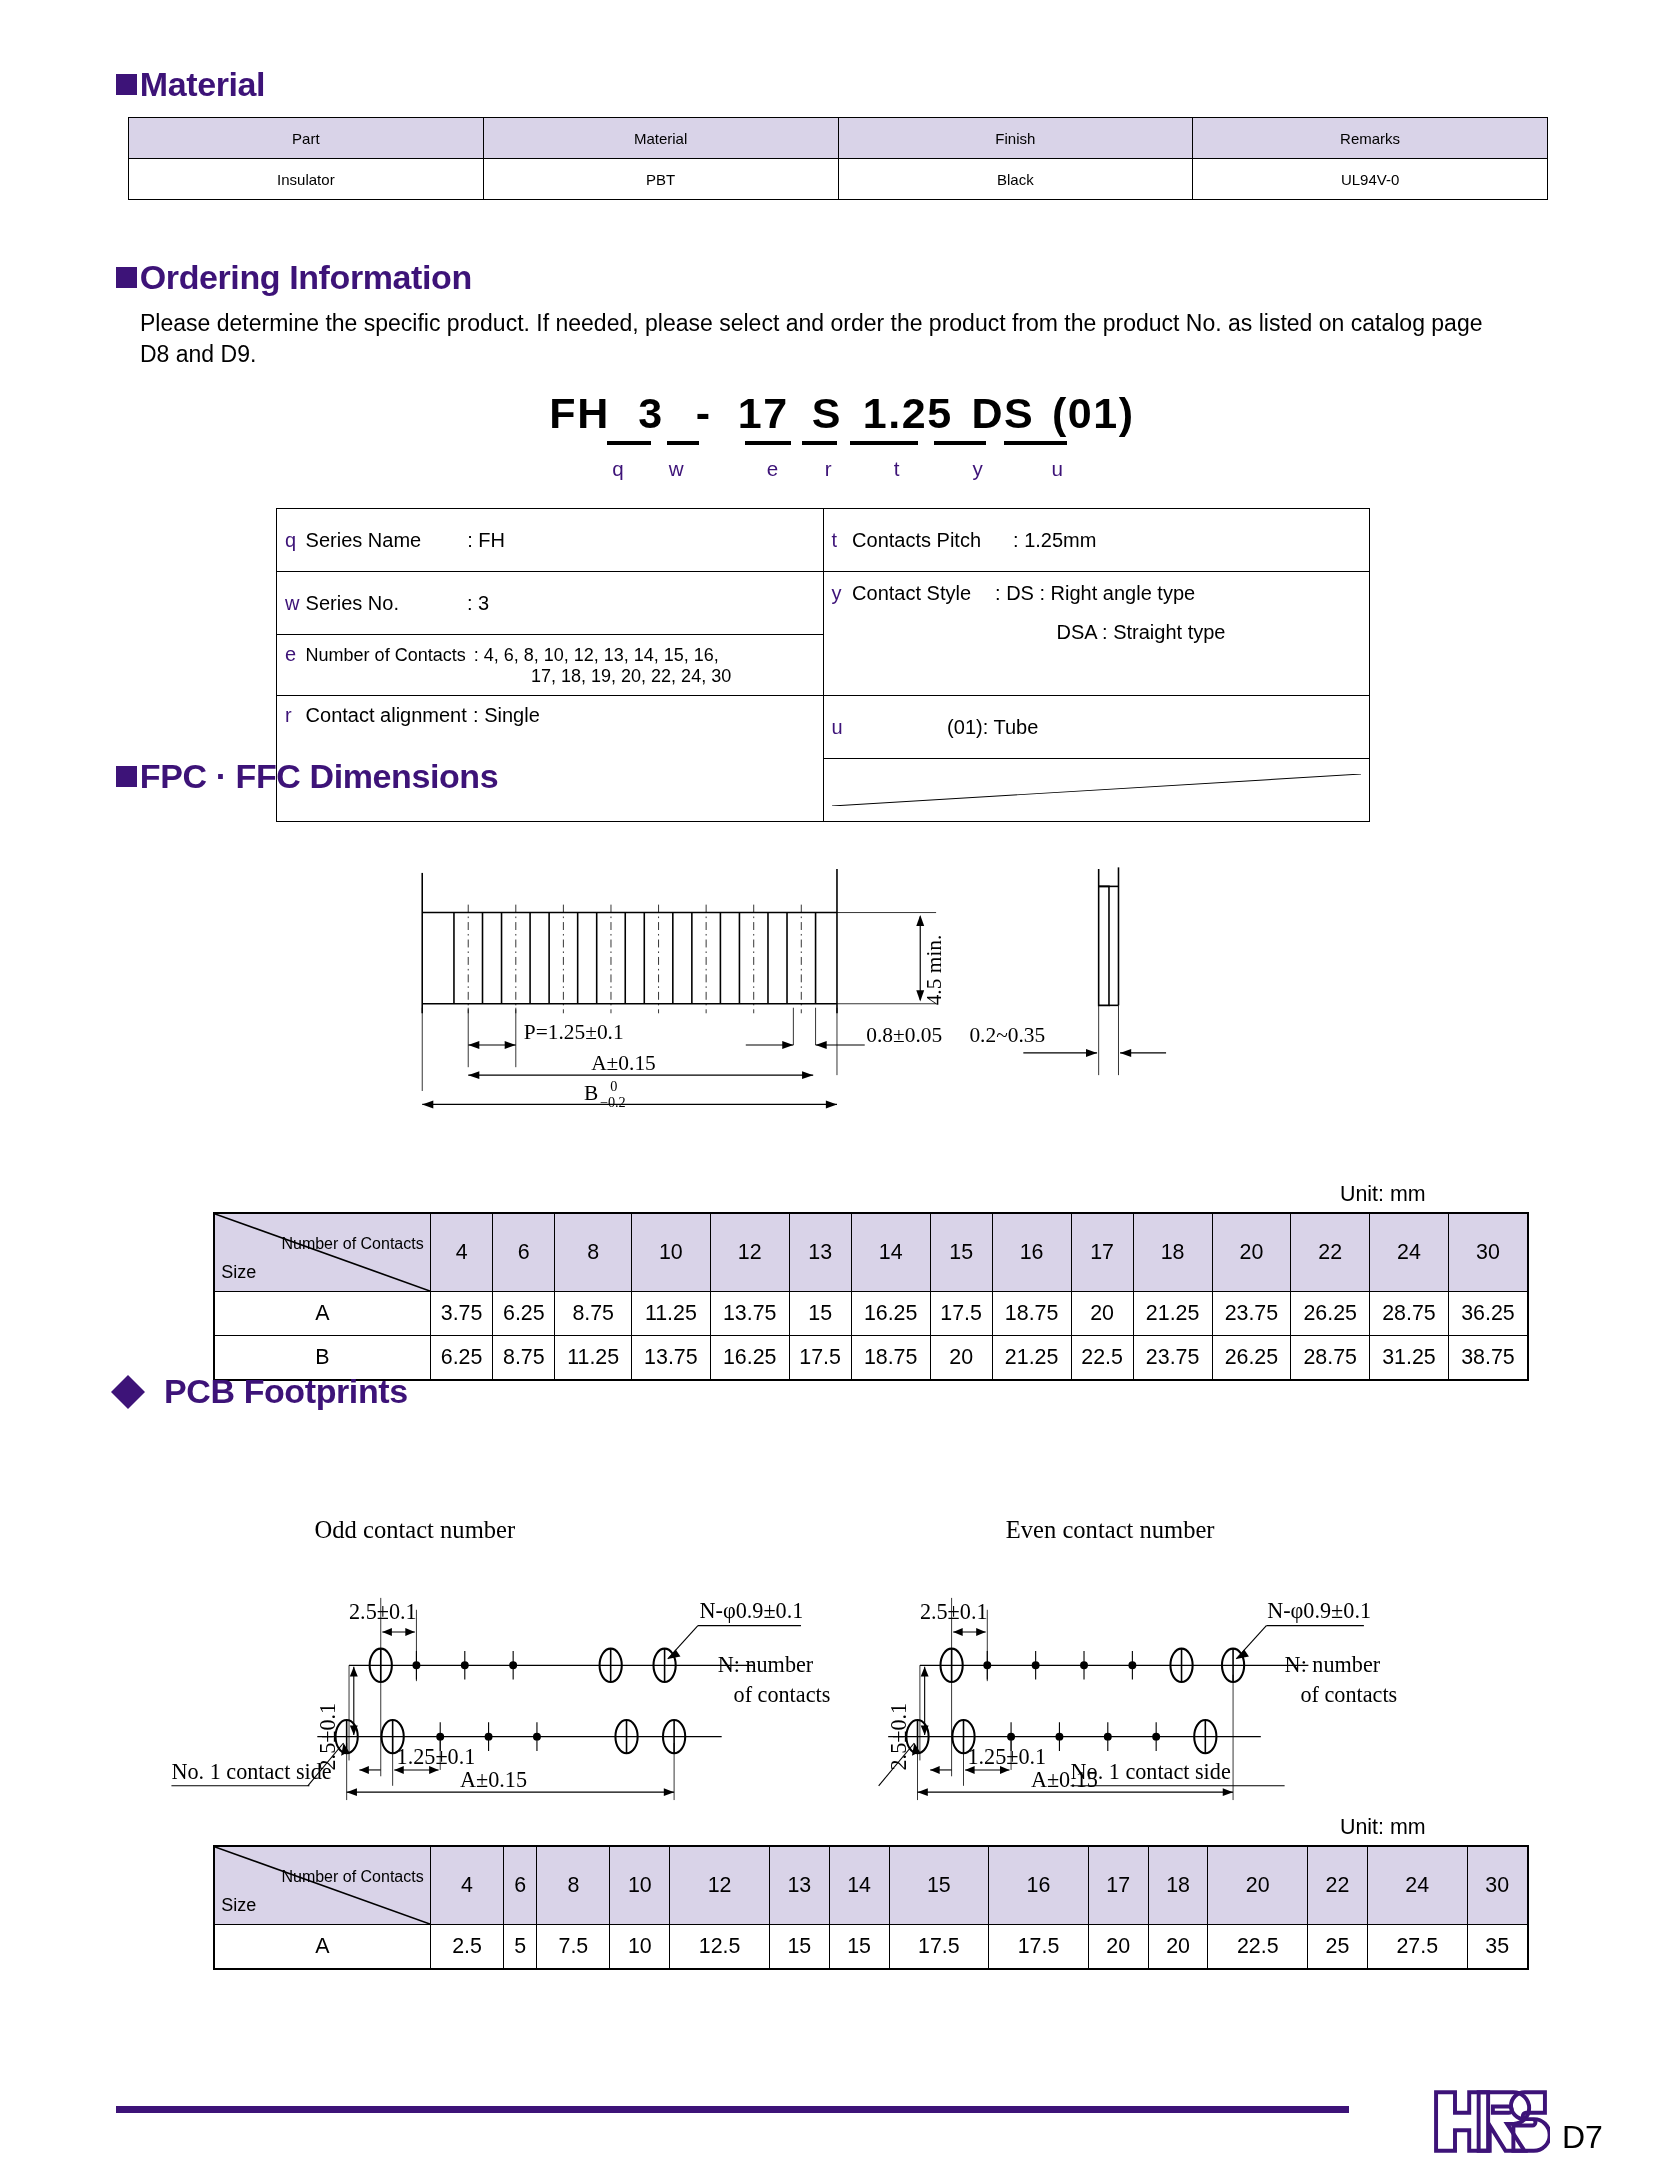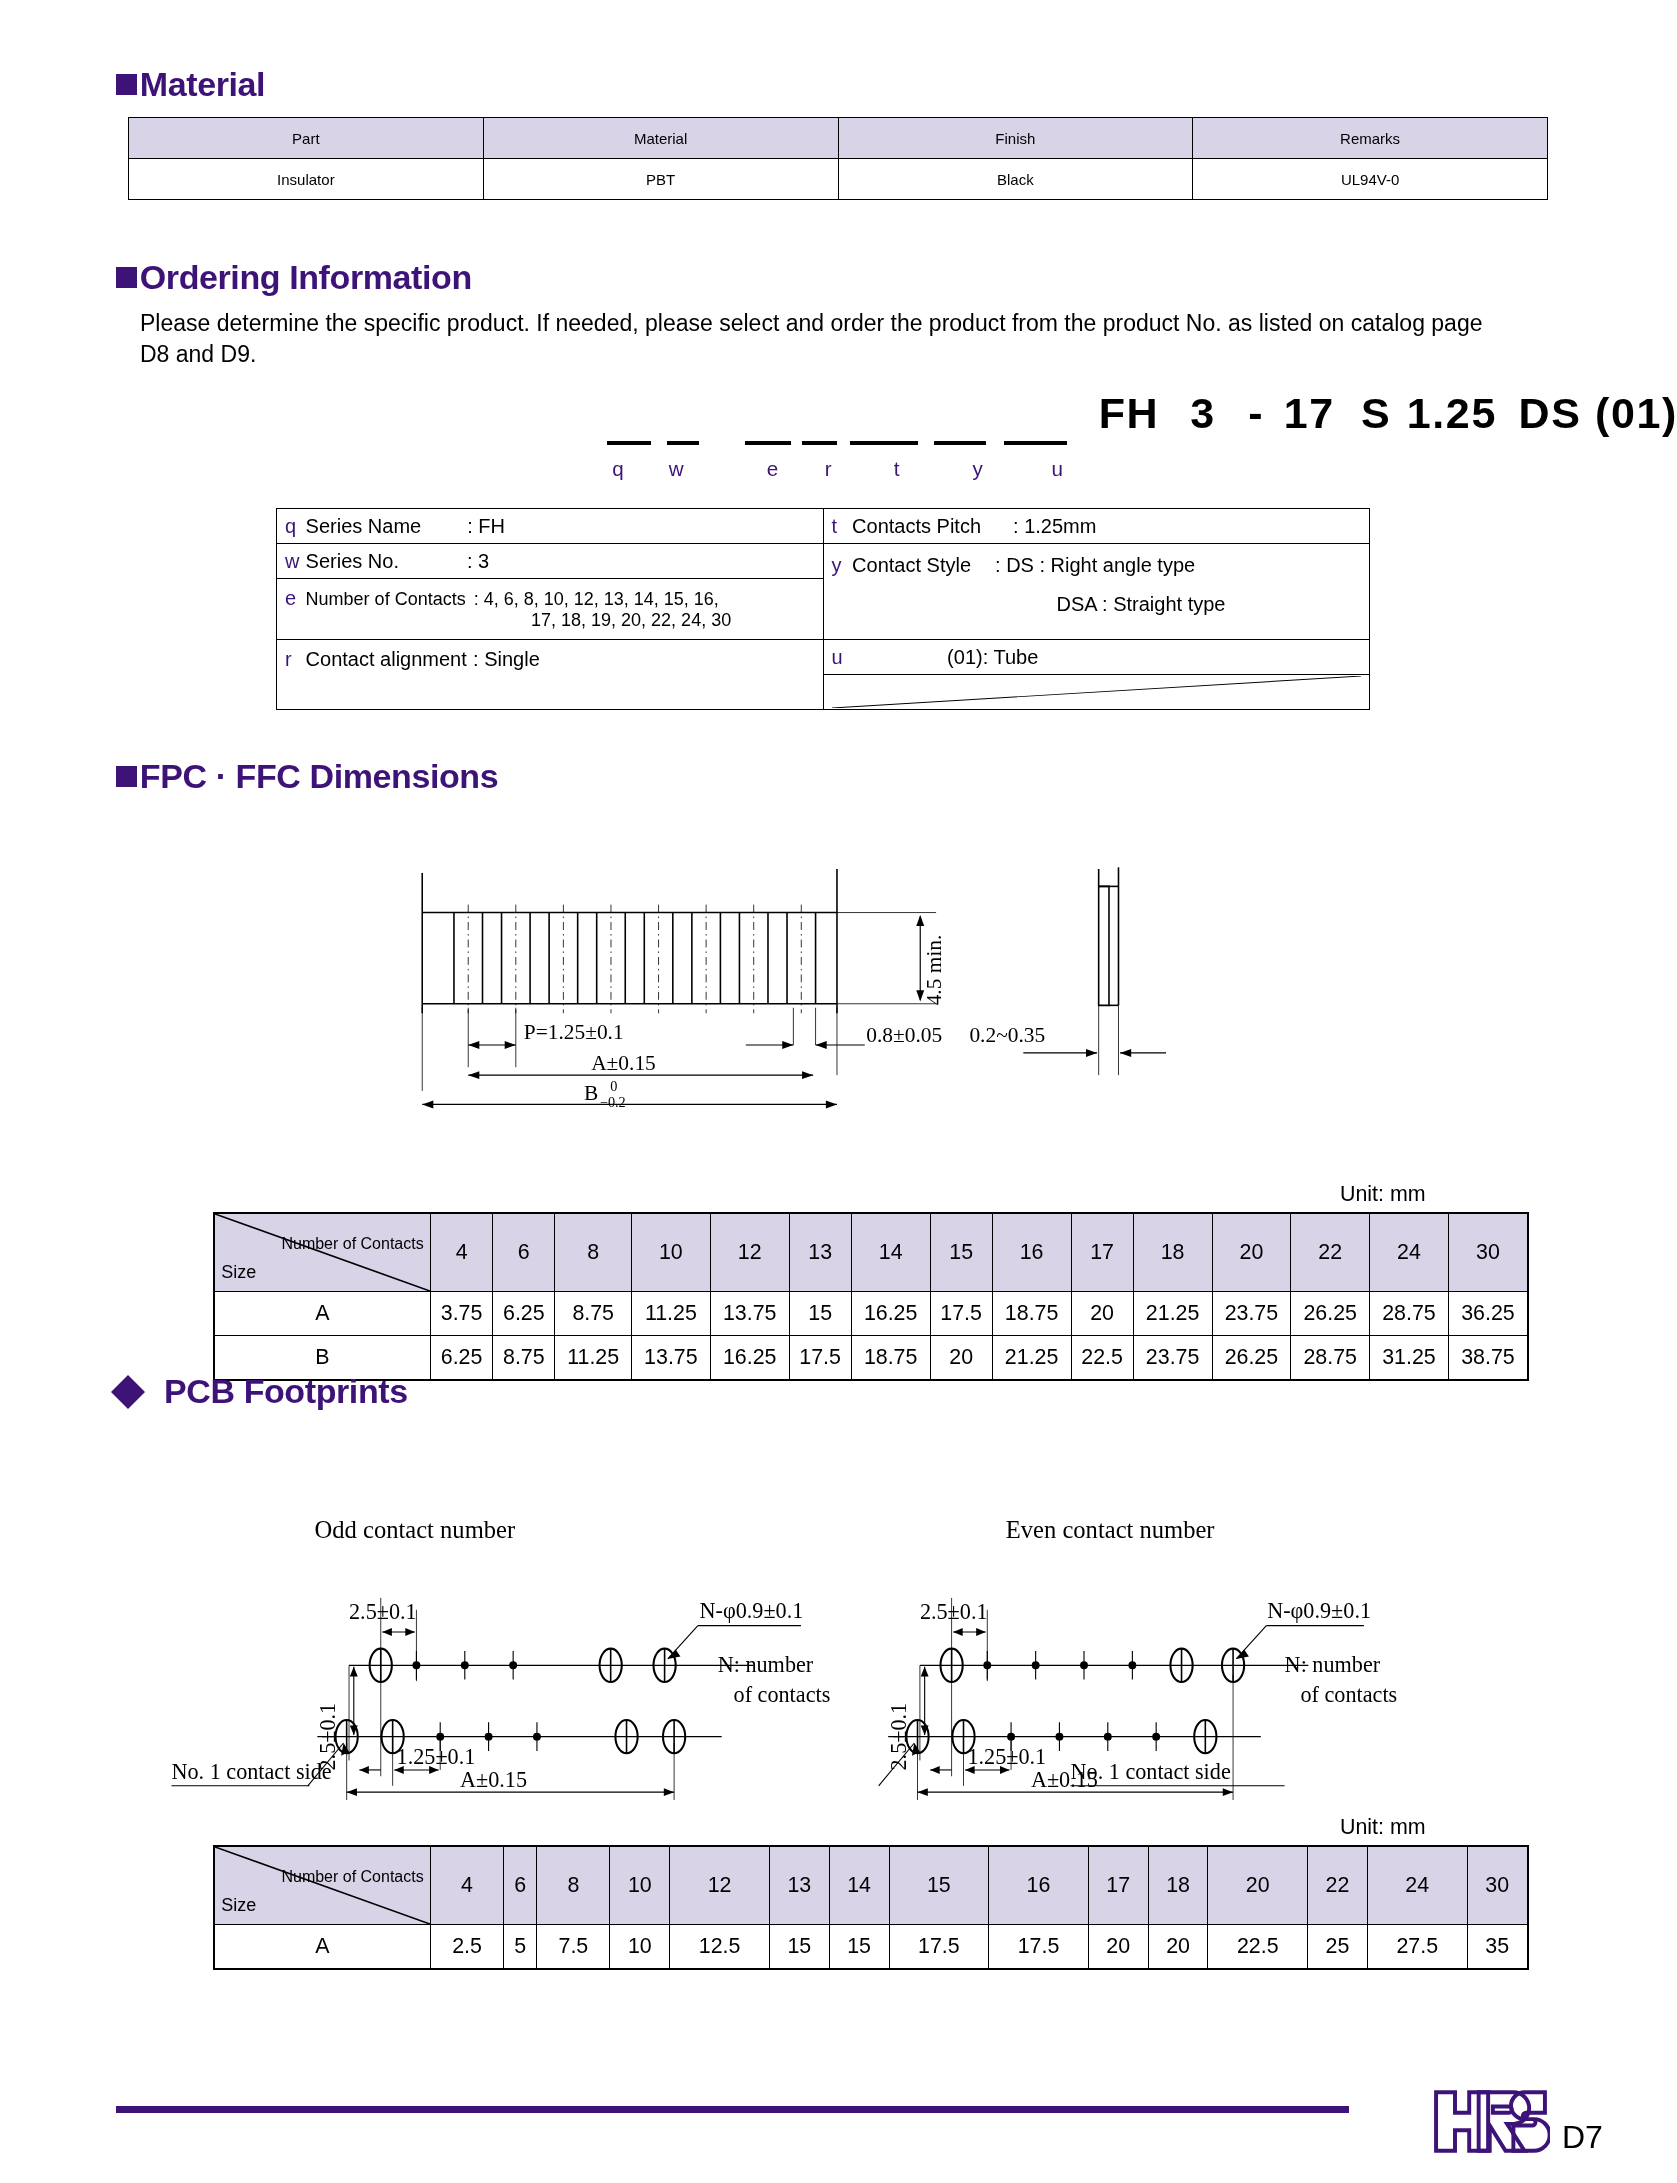--- a/index.html
+++ b/index.html
@@ -35,39 +35,39 @@
   }
   .mat-tbl thead th{background:#d9d3e8;}
   .dash{display:inline-block;width:70px;height:2.4px;background:#000;vertical-align:middle;}
 
   
   .ord-text{
     position:absolute;left:140px;top:308px;width:1348px;
     font-size:23px;line-height:1.35;
   }
   .pn{
-    position:absolute;left:0;top:389px;width:1677px;text-align:right;
+    position:absolute;left:0;top:389px;width:1677px;text-align:center;
     font-size:43px;font-weight:bold;letter-spacing:1.6px;
   }
   .pn span{display:inline-block;}
   .pn-marks{
     position:absolute;left:0;top:441px;width:1677px;text-align:center;
     font-size:0;
   }
   .pn-marks i{display:inline-block;height:4px;background:#000;margin:0 8px;}
   .pn-letters{
     position:absolute;left:0;top:457px;width:1677px;text-align:center;
     font-size:20.6px;color:#3d1378;
   }
   .pn-letters span{display:inline-block;text-align:center;}
 
   .ord-tbl{
     position:absolute;left:276px;top:508px;width:1094px;font-size:20px;
   }
-  .ord-tbl td{border:0.8px solid #000;padding:1px 8px;height:32px;vertical-align:middle;}
+  .ord-tbl td{border:0.8px solid #000;padding:15px 8px;height:32px;vertical-align:middle;}
   .key{color:#3d1378;display:inline-block;width:20.6px;}
   .nowrapcell{white-space:nowrap;}
   .diag-cell{position:relative;padding:0;height:36px;}
   .diag-cell svg{display:block;width:100%;height:100%;}
 
   
   .draw{position:absolute;}
 
   
   .unit{position:absolute;font-size:21.4px;}

